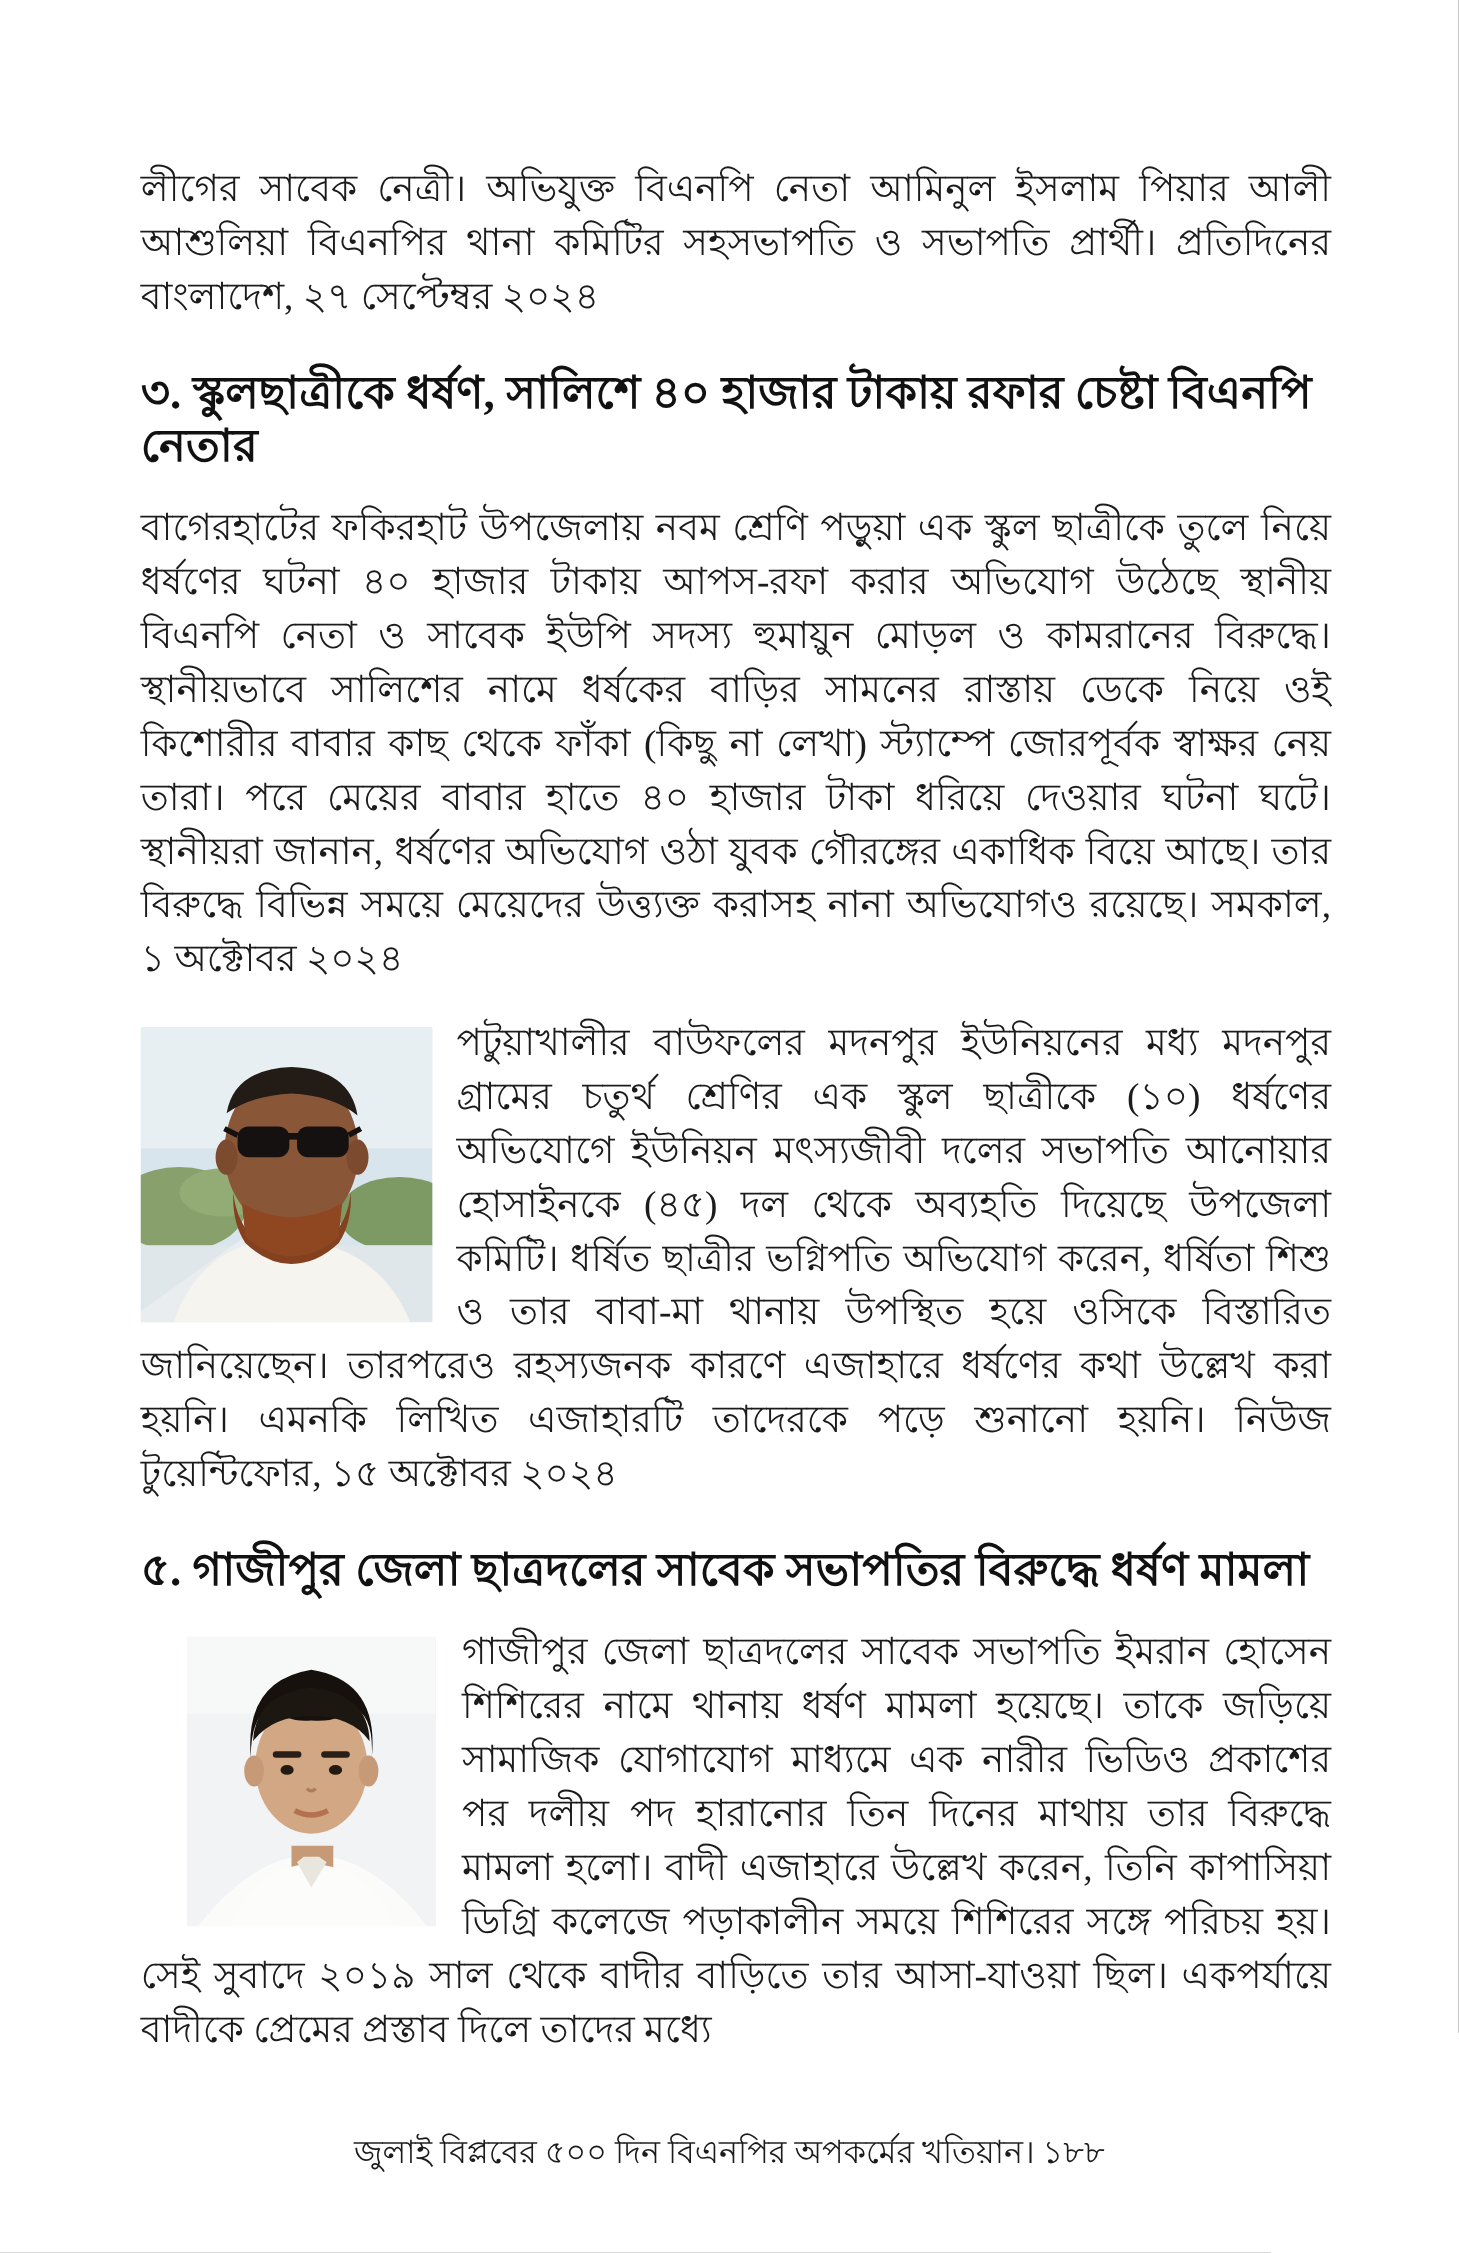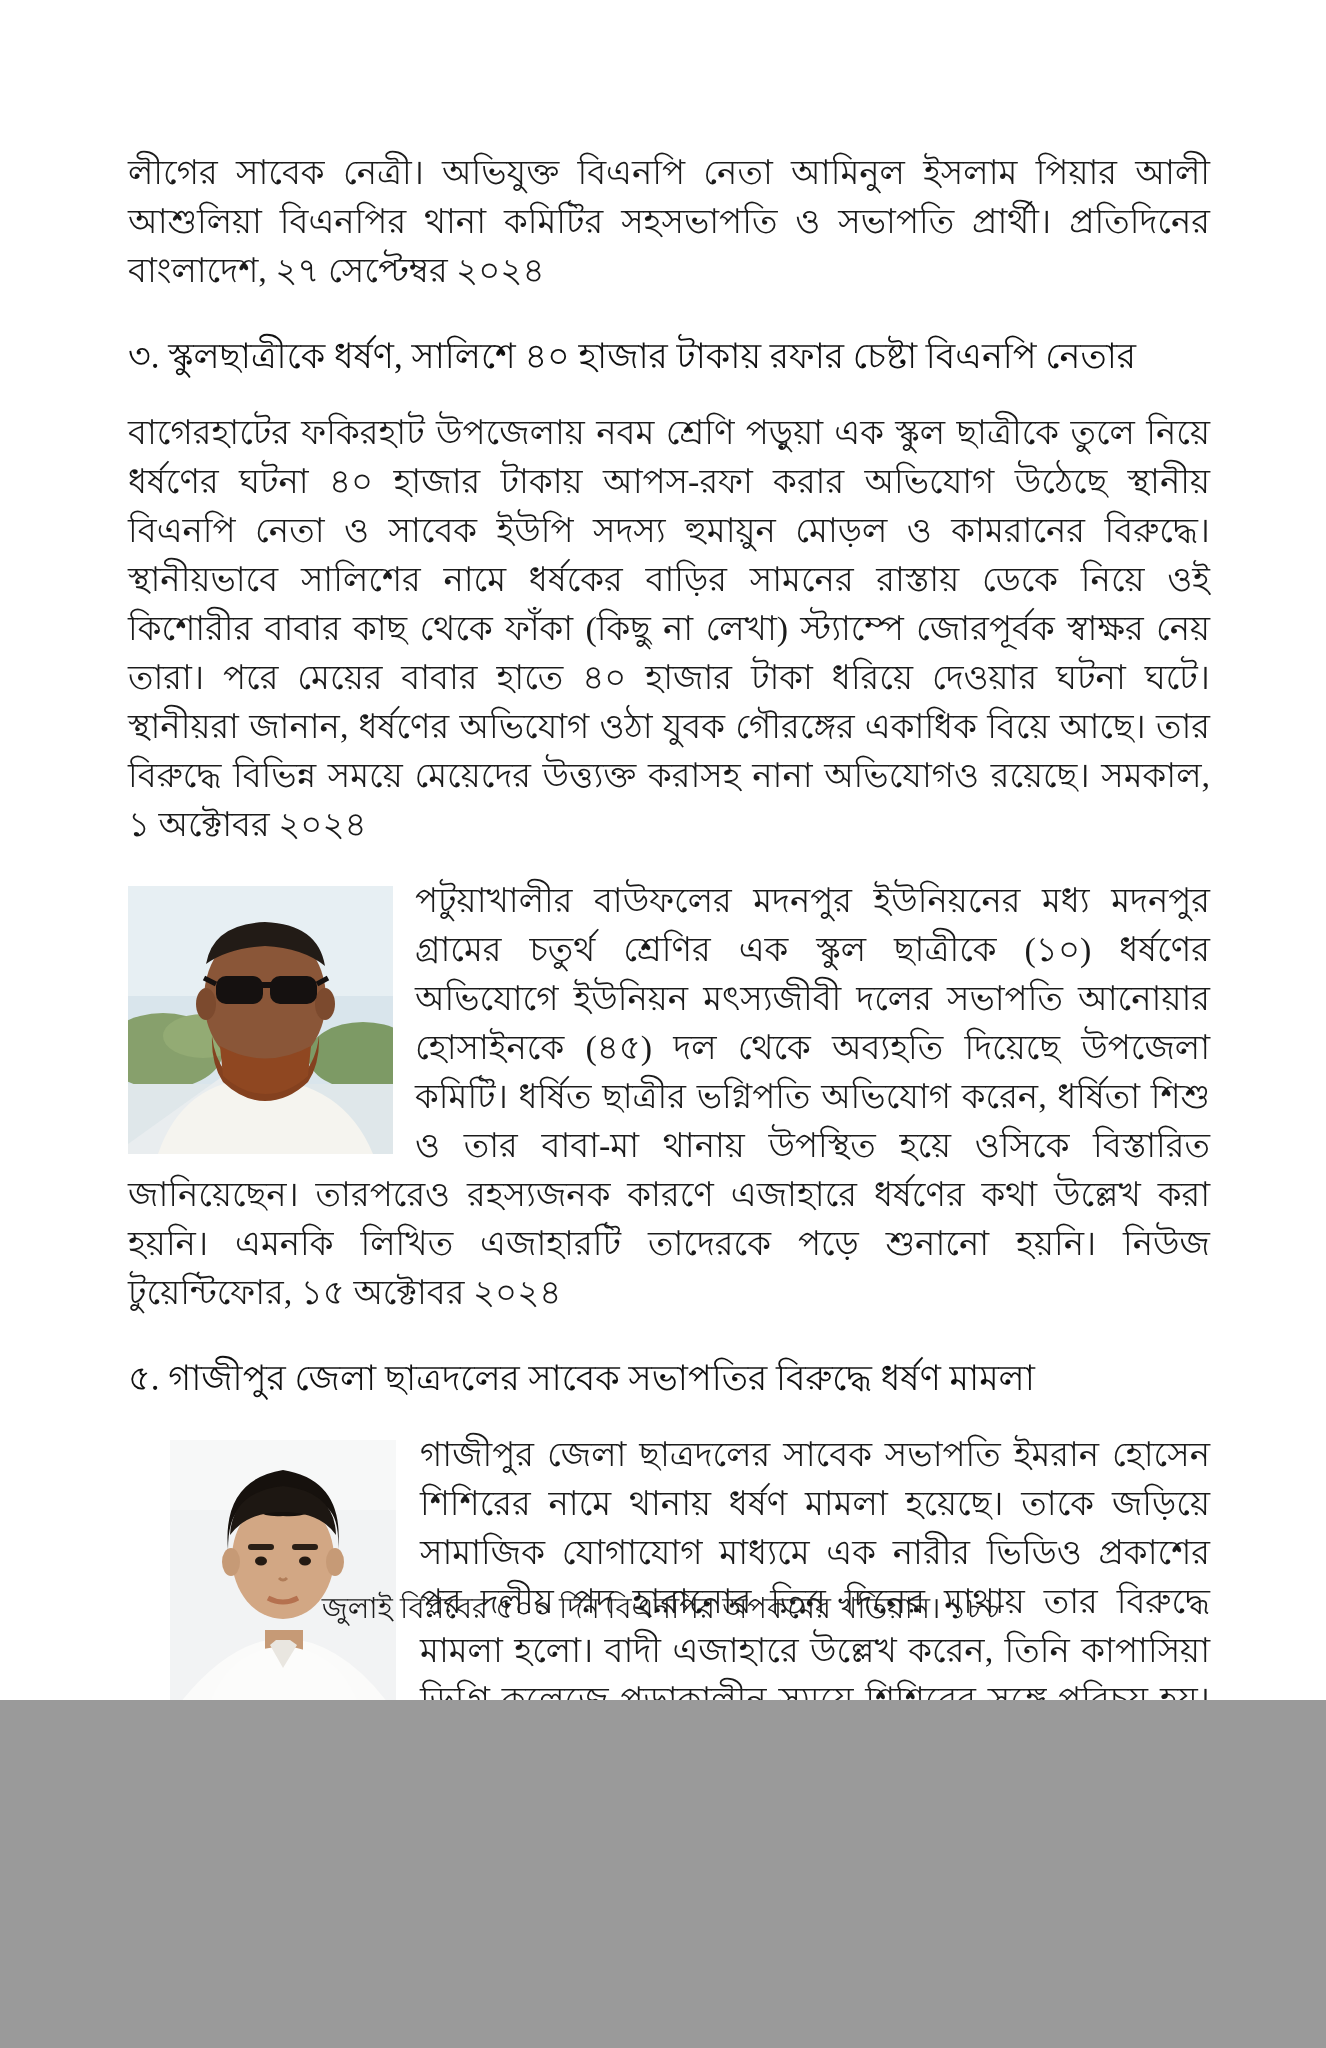--- a/index.html
+++ b/index.html
@@ -1,41 +1,41 @@
 <!DOCTYPE html>
 <html lang="bn"><head>
 <meta charset="utf-8">
 <style>
   html,body{margin:0;padding:0;background:#9a9a9a;}
   .page{
     position:relative;
-    width:1326px;height:1700px;
+    width:1326px;height:2048px;
     margin:0 auto;
     background:#ffffff;
     color:#1b1b1b;
     font-family:"Liberation Serif","DejaVu Serif",serif;
     overflow:hidden;
   }
   .content{
     position:absolute;
     left:128px;top:148px;
     width:1082px;
   }
   p.body-text{
     margin:0;
     font-size:34px;
     line-height:49px;
     text-align:justify;
     text-justify:inter-word;
   }
   h2.section-heading{
     margin:38px 0 12px 0;
-    font-size:35px;
+    font-size:41px;
     line-height:48px;
-    font-weight:normal;
+    font-weight:bold;
     color:#111;
   }
   .intro{margin-top:0;}
   .section-body{overflow:visible;margin-top:27px;}
   .section-body::after{content:"";display:block;clear:both;}
   .photo{
     float:left;
     display:block;
     background:#e8ecee;
   }

